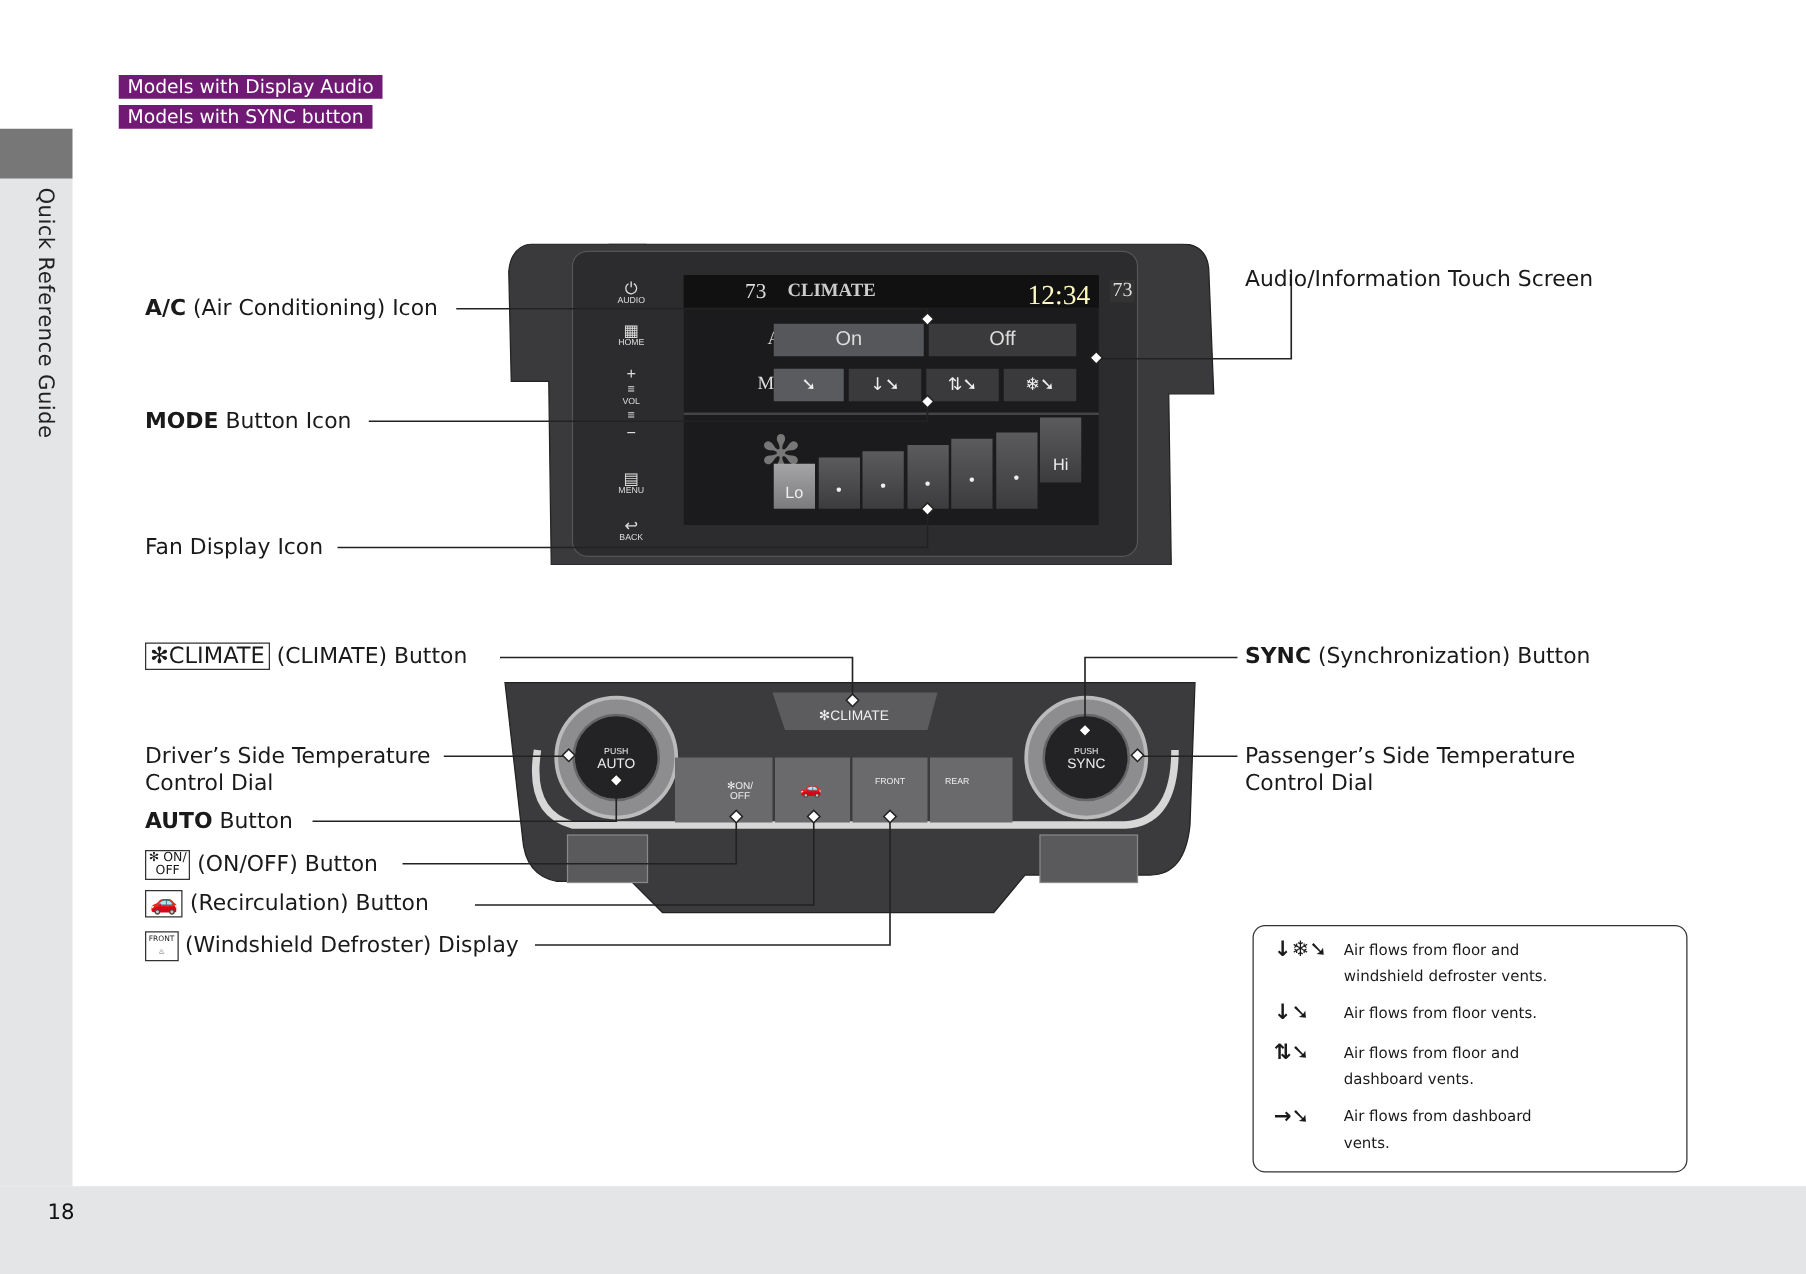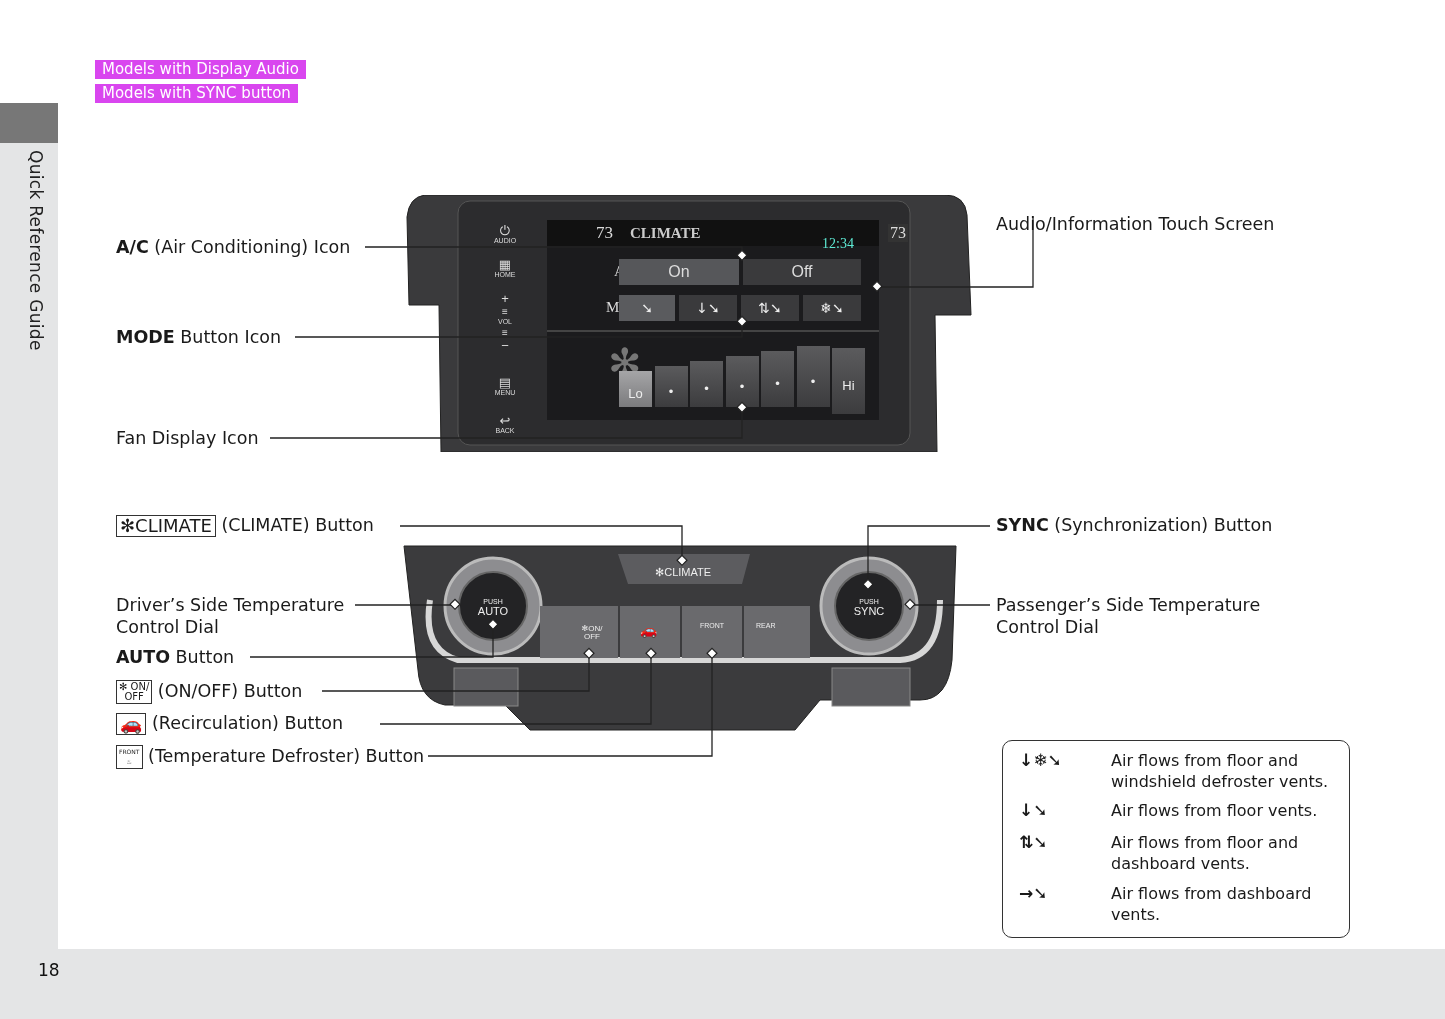--- a/index.html
+++ b/index.html
@@ -1,31 +1,31 @@
 <!DOCTYPE html>
 <html><head>
 <meta charset="utf-8">
 <style>
   html,body{margin:0;padding:0;}
   body{width:1445px;height:1019px;position:relative;background:#fff;overflow:hidden;font-family:"DejaVu Sans",sans-serif;color:#1a1a1a;}
-  .tag{position:absolute;left:95px;background:#d946ef;color:#fff;font-size:15px;line-height:19px;padding:0 7px;}
+  .tag{position:absolute;left:95px;background:#701a75;color:#fff;font-size:15px;line-height:19px;padding:0 7px;}
   .side-dark{position:absolute;left:0;top:103px;width:58px;height:40px;background:#777;}
   .side-light{position:absolute;left:0;top:143px;width:58px;height:806px;background:#e4e5e6;}
   .side-text{position:absolute;left:26px;top:150px;writing-mode:vertical-rl;font-size:17px;color:#222;letter-spacing:0.3px;}
   .footer{position:absolute;left:0;top:949px;width:1445px;height:70px;background:#e4e5e6;}
   .pagenum{position:absolute;left:38px;top:960px;font-size:17px;color:#111;}
   .lbl{position:absolute;font-size:17.5px;line-height:22px;color:#1a1a1a;white-space:nowrap;}
   .lbl b{font-weight:bold;}
   .ibox{display:inline-block;border:1px solid #333;padding:0 3px;font-size:18px;line-height:20px;vertical-align:middle;}
   .ibox.small{font-size:10px;line-height:10px;padding:1px 2px;text-align:center;}
   .lines{position:absolute;left:0;top:0;width:1445px;height:1019px;pointer-events:none;}
   .legend{position:absolute;left:1002px;top:740px;width:348px;height:198px;border:1.5px solid #333;border-radius:10px;box-sizing:border-box;}
   .leg-row{position:absolute;left:0;width:100%;}
   .leg-icon{position:absolute;left:16px;top:0;font-size:17px;font-weight:bold;}
-  .leg-text{position:absolute;left:72px;top:0;font-size:16px;line-height:21px;white-space:pre-line;margin-left:36px;}
+  .leg-text{position:absolute;left:72px;top:0;font-size:12px;line-height:21px;white-space:pre-line;}
   
   .screen-housing{position:absolute;left:405px;top:195px;width:568px;height:257px;}
   .lcd{position:absolute;left:547px;top:220px;width:332px;height:200px;background:#1b1b1d;}
   .lcd .hdr{position:absolute;left:0;top:0;width:100%;height:26px;background:#111;color:#ddd;}
   .lcd .t{position:absolute;color:#ddd;font-family:Liberation Serif, serif;margin-left:39px;}
   .seg{position:absolute;top:39px;height:26px;background:#3a3a3c;color:#ddd;font-size:16px;text-align:center;line-height:26px;font-family:"Liberation Sans",sans-serif;}
   .mode{position:absolute;top:75px;height:26px;background:#3a3a3c;color:#eee;text-align:center;line-height:26px;font-size:14px;}
   .fan{position:absolute;width:33px;background:linear-gradient(#5b5b5d,#3c3c3e);color:#eee;text-align:center;font-size:13px;font-family:"Liberation Sans",sans-serif;}
   .sidebtn{position:absolute;left:488px;width:34px;text-align:center;color:#ddd;font-size:7px;line-height:8px;font-family:"Liberation Sans",sans-serif;}
   .sidebtn .g{font-size:13px;line-height:13px;display:block;}
@@ -55,21 +55,21 @@
 <div class="sidebtn" style="top:224px;"><span class="g">⏻</span><span>AUDIO</span></div>
 <div class="sidebtn" style="top:258px;"><span class="g">▦</span><span>HOME</span></div>
 <div class="sidebtn" style="top:292px;"><span class="g">+</span><span class="g" style="font-size:10px">≡</span><span>VOL</span><span class="g" style="font-size:10px">≡</span><span class="g">−</span></div>
 <div class="sidebtn" style="top:376px;"><span class="g">▤</span><span>MENU</span></div>
 <div class="sidebtn" style="top:414px;"><span class="g">↩</span><span>BACK</span></div>
 
 <div class="lcd">
   <div class="hdr"></div>
   <div class="t" style="left:10px;top:3px;font-size:17px;">73</div>
   <div class="t" style="left:44px;top:5px;font-size:15px;font-weight:bold;color:#ccc;">CLIMATE</div>
-  <div class="t" style="left:236px;top:16px;font-size:14px;color:#5eead4;">12:34</div>
+  <div class="t" style="left:236px;top:3px;font-size:22px;color:#fef9c3;">12:34</div>
   <div class="t" style="left:302px;top:4px;font-size:16px;background:#333;padding:0 2px;">73</div>
 
   <div class="t" style="left:28px;top:43px;font-size:15px;">A/C</div>
   <div class="seg" style="left:72px;width:120px;background:#56575a;">On</div>
   <div class="seg" style="left:196px;width:118px;">Off</div>
 
   <div class="t" style="left:20px;top:79px;font-size:15px;">MODE</div>
   <div class="mode" style="left:72px;width:56px;background:#5a5b5e;"><span>➘</span></div>
   <div class="mode" style="left:132px;width:58px;"><span>↓➘</span></div>
   <div class="mode" style="left:194px;width:58px;"><span>⇅➘</span></div>
@@ -77,21 +77,21 @@
 
   <div style="position:absolute;left:0;top:110px;width:100%;height:2px;background:#444;"></div>
   <div class="t" style="left:22px;top:120px;font-size:40px;color:#777;">✻</div>
   <div id="fan-bars">
       <div class="fan" style="left: 72px; top: 151px; height: 36px; line-height: 46px; background: linear-gradient(rgb(165, 165, 167), rgb(123, 123, 125));">Lo</div>
       <div class="fan" style="left: 107.5px; top: 146px; height: 41px; line-height: 51px;">•</div>
       <div class="fan" style="left: 143px; top: 141px; height: 46px; line-height: 56px;">•</div>
       <div class="fan" style="left: 178.5px; top: 136px; height: 51px; line-height: 61px;">•</div>
       <div class="fan" style="left: 214px; top: 131px; height: 56px; line-height: 66px;">•</div>
       <div class="fan" style="left: 249.5px; top: 126px; height: 61px; line-height: 71px;">•</div>
-      <div class="fan" style="left: 285px; top: 128px; height: 66px; line-height: 76px;">Hi</div>
+      <div class="fan" style="left: 285px; top: 114px; height: 52px; line-height: 76px;">Hi</div>
     </div>
 </div>
 
 <svg class="panel-svg" width="560" height="200" viewBox="0 0 560 200">
   <path d="M4 6 H556 L552 120 Q548 160 520 160 H420 L395 190 H130 L105 165 H45 Q20 160 18 130 Z" fill="#3b3b3d" stroke="#222"></path>
   <path d="M30 60 Q22 110 58 120 H500 Q540 118 540 60" fill="none" stroke="#d7d7d7" stroke-width="6"></path>
   <path d="M218 14 H350 L342 44 H228 Z" fill="#5c5c5f"></path>
   <circle cx="93" cy="66" r="48" fill="#8d8d90" stroke="#bbb" stroke-width="3"></circle>
   <circle cx="93" cy="66" r="34" fill="#232325" stroke="#666" stroke-width="2"></circle>
   <circle cx="469" cy="66" r="48" fill="#8d8d90" stroke="#bbb" stroke-width="3"></circle>
@@ -147,21 +147,21 @@
 <div class="lbl" style="left:116px;top:236px;"><b>A/C</b><span> (Air Conditioning) Icon</span></div>
 <div class="lbl" style="left:116px;top:326px;"><b>MODE</b><span> Button Icon</span></div>
 <div class="lbl" style="left:116px;top:427px;">Fan Display Icon</div>
 <div class="lbl" style="left:996px;top:190px;margin-top:23px;">Audio/Information Touch Screen</div>
 
 <div class="lbl" style="left:116px;top:514px;"><span class="ibox">✻<span>CLIMATE</span></span><span> (CLIMATE) Button</span></div>
 <div class="lbl" style="left:116px;top:594px;"><span>Driver’s Side Temperature</span><br><span>Control Dial</span></div>
 <div class="lbl" style="left:116px;top:646px;"><b>AUTO</b><span> Button</span></div>
 <div class="lbl" style="left:116px;top:680px;"><span class="ibox small">✻ <span>ON/</span><br><span>OFF</span></span><span> (ON/OFF) Button</span></div>
 <div class="lbl" style="left:116px;top:712px;"><span class="ibox" style="background:#fff">🚗</span><span> (Recirculation) Button</span></div>
-<div class="lbl" style="left:116px;top:745px;"><span class="ibox small" style="font-size:6px"><span>FRONT</span><br>♨</span><span> (Temperature Defroster) Button</span></div>
+<div class="lbl" style="left:116px;top:745px;"><span class="ibox small" style="font-size:6px"><span>FRONT</span><br>♨</span><span> (Windshield Defroster) Display</span></div>
 <div class="lbl" style="left:996px;top:514px;"><b>SYNC</b><span> (Synchronization) Button</span></div>
 <div class="lbl" style="left:996px;top:594px;"><span>Passenger’s Side Temperature</span><br><span>Control Dial</span></div>
 
 <div class="legend">
   <div class="leg-row" style="top:9px;">
       <span class="leg-icon">↓❄➘</span>
       <span class="leg-text">Air flows from floor and
 windshield defroster vents.</span>
     </div>
   <div class="leg-row" style="top:59px;">

